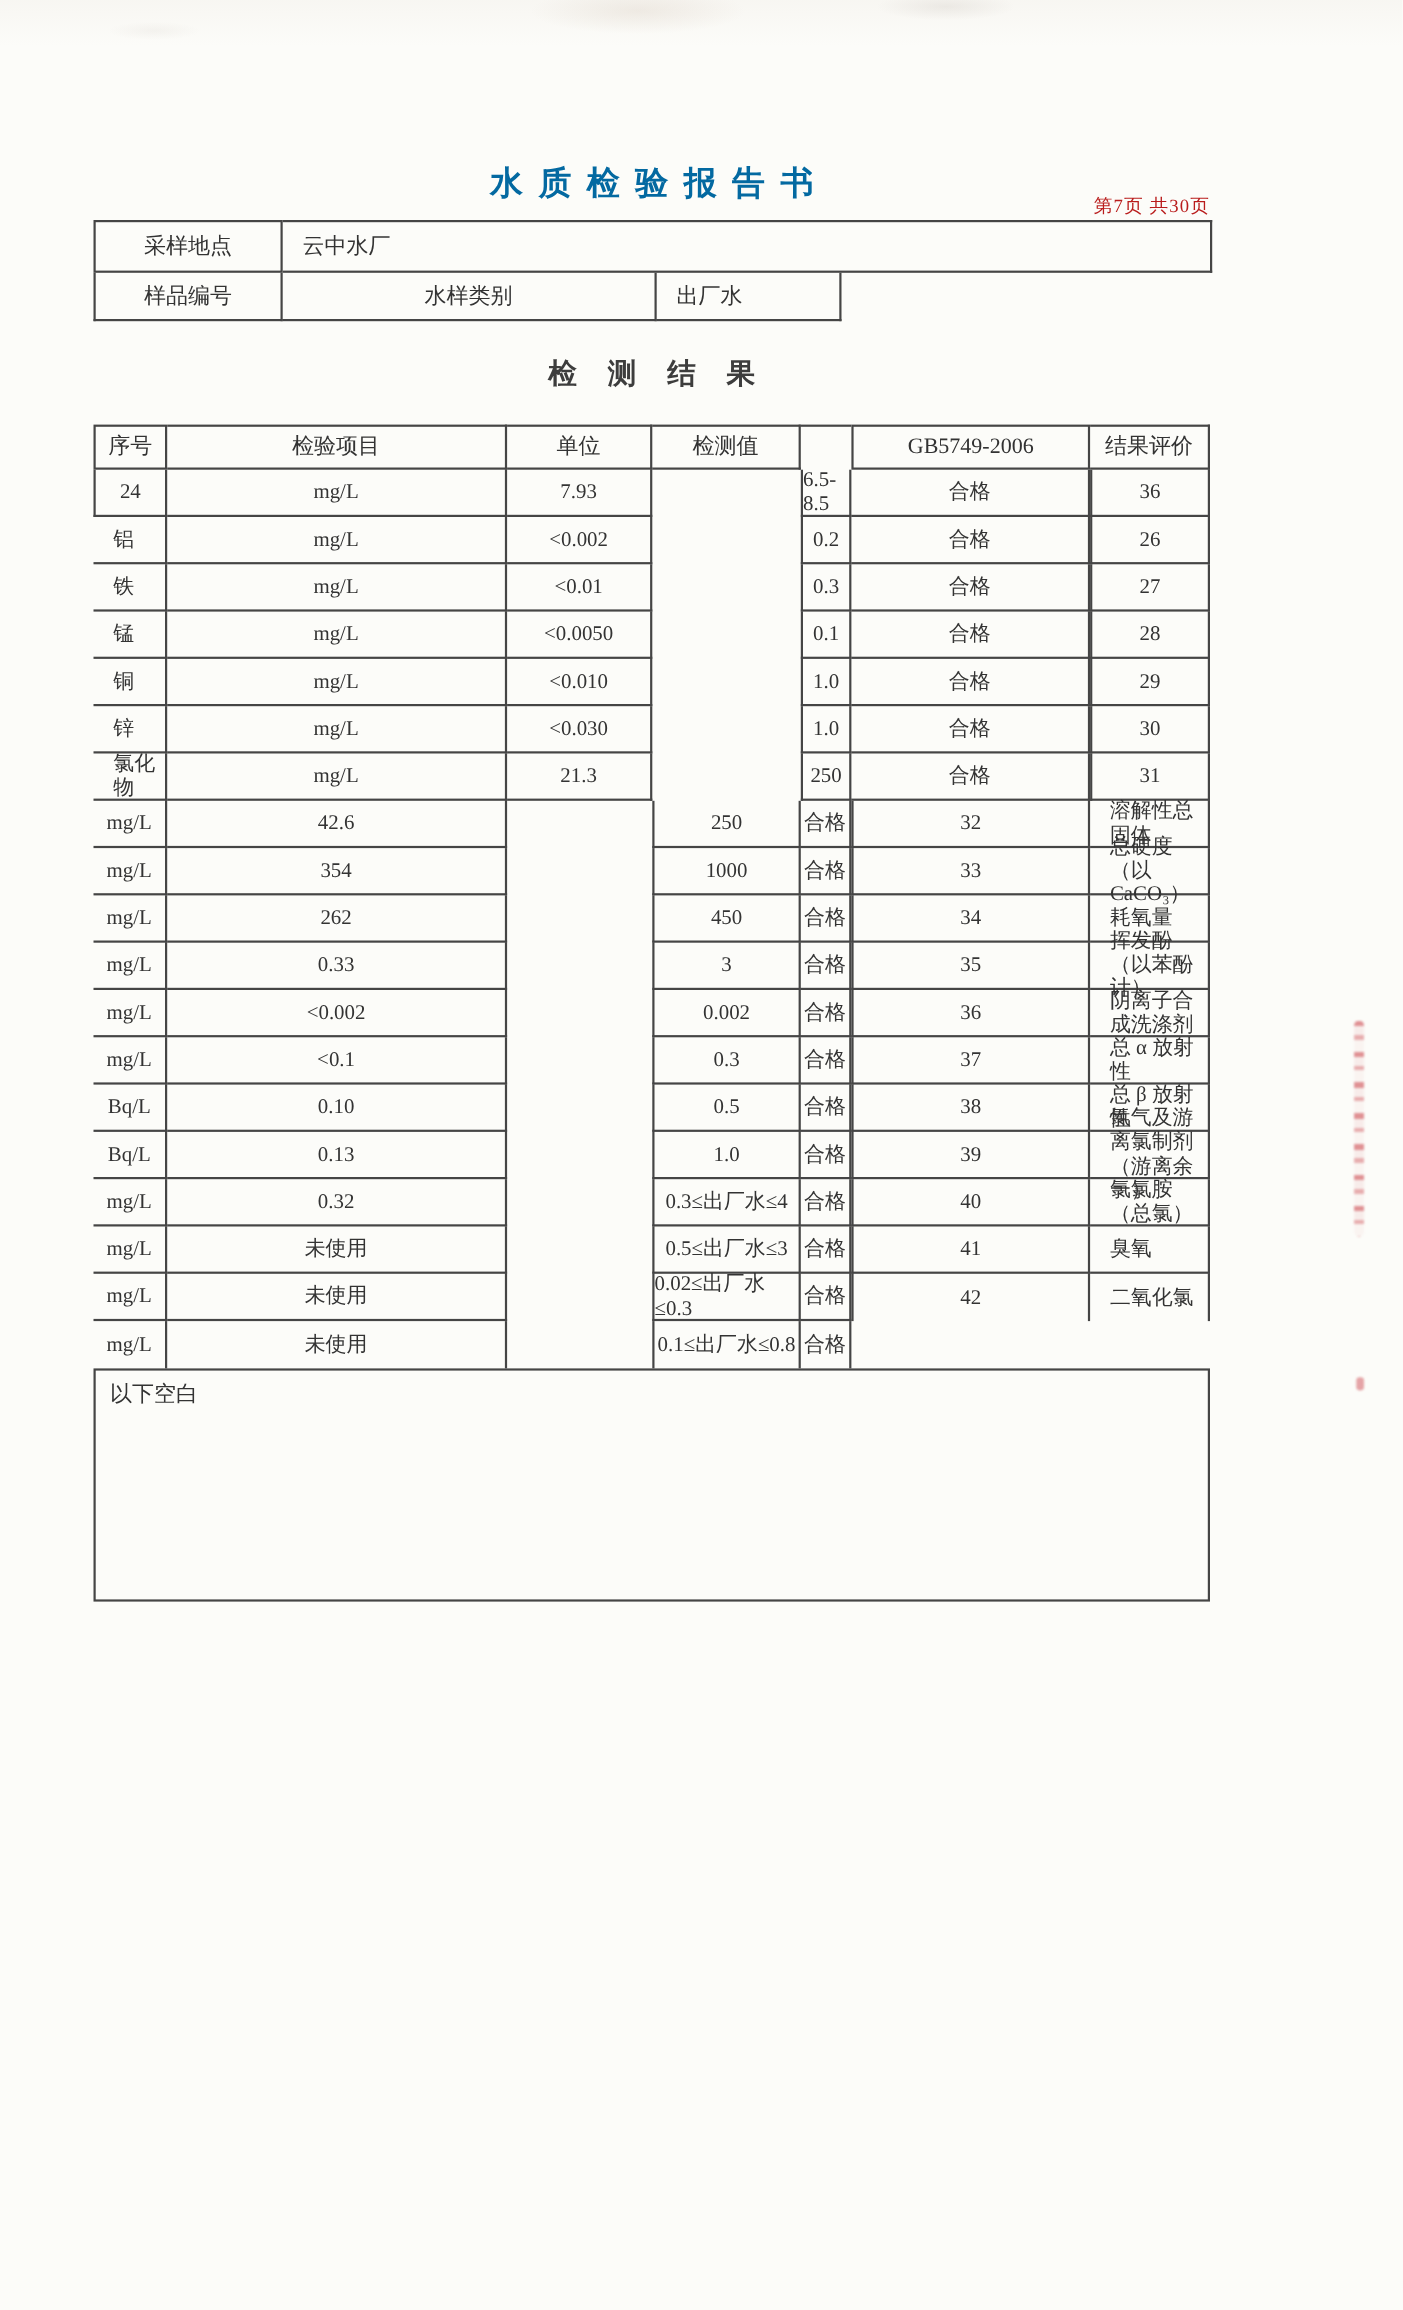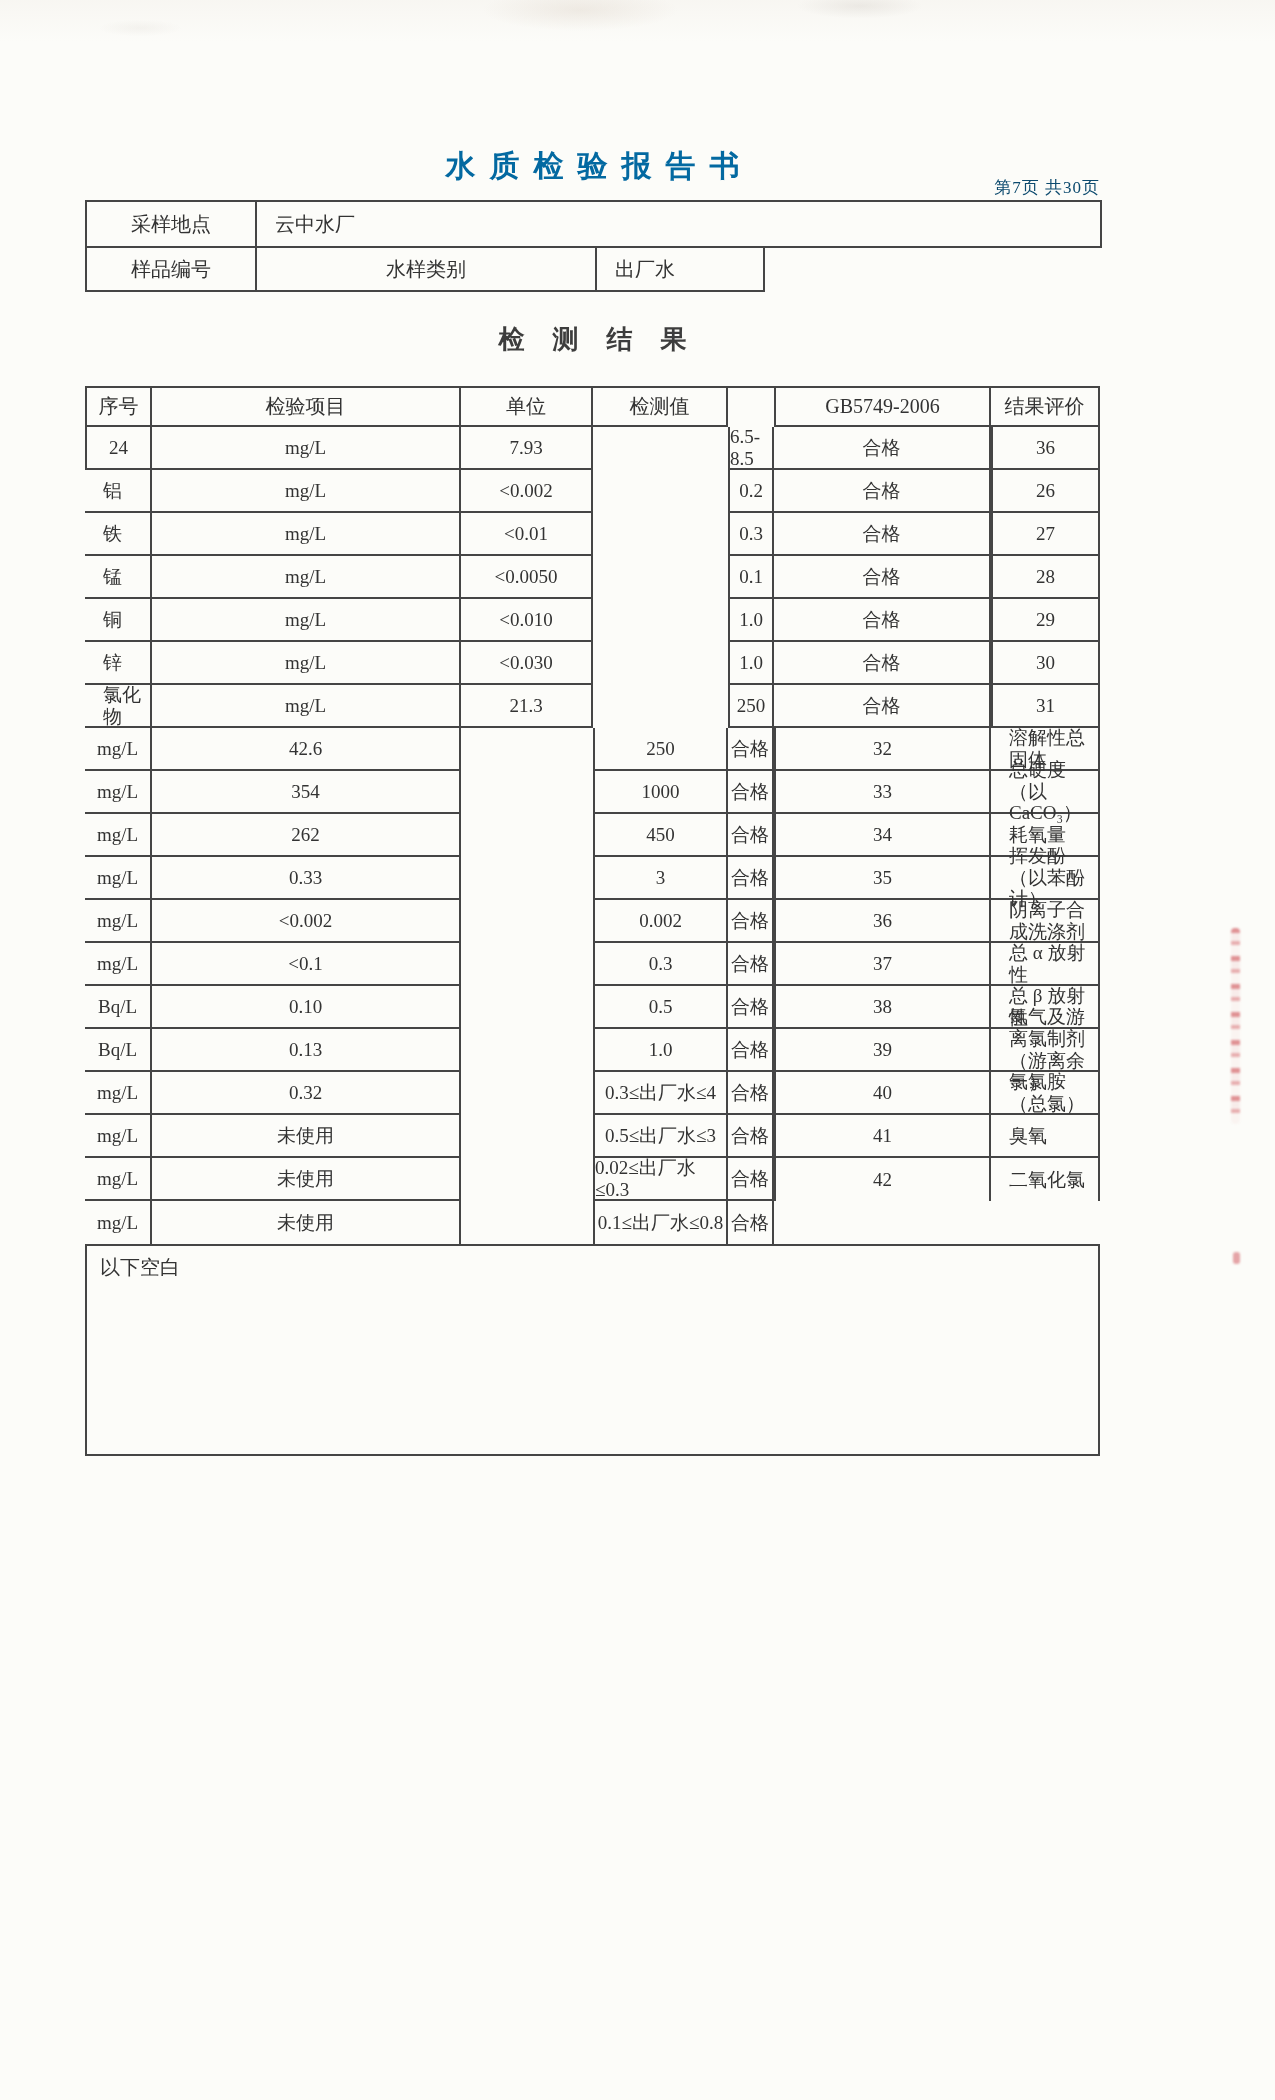--- a/index.html
+++ b/index.html
@@ -31,21 +31,21 @@
     background:rgba(201,58,66,0.45);filter:blur(0.8px);border-radius:3px;
   }
 
   .page-title{
     position:absolute;left:85px;top:146px;width:1015px;
     text-align:center;font-size:30px;font-weight:bold;
     letter-spacing:14px;text-indent:14px;color:#0369a1;
   }
   .page-num{
     position:absolute;left:85px;top:176px;width:1015px;
-    text-align:right;font-size:17px;color:#0c4a6e;letter-spacing:1px;
+    text-align:right;font-size:17px;color:#b91c1c;letter-spacing:1px;
   }
 
   
   .cell{
     box-sizing:border-box;display:flex;align-items:center;justify-content:center;
     font-size:19px;color:#333;line-height:1.15;
   }
   .bl{border-left:2px solid #454545;}
   .br{border-right:2px solid #454545;}
   .bt{border-top:2px solid #454545;}

